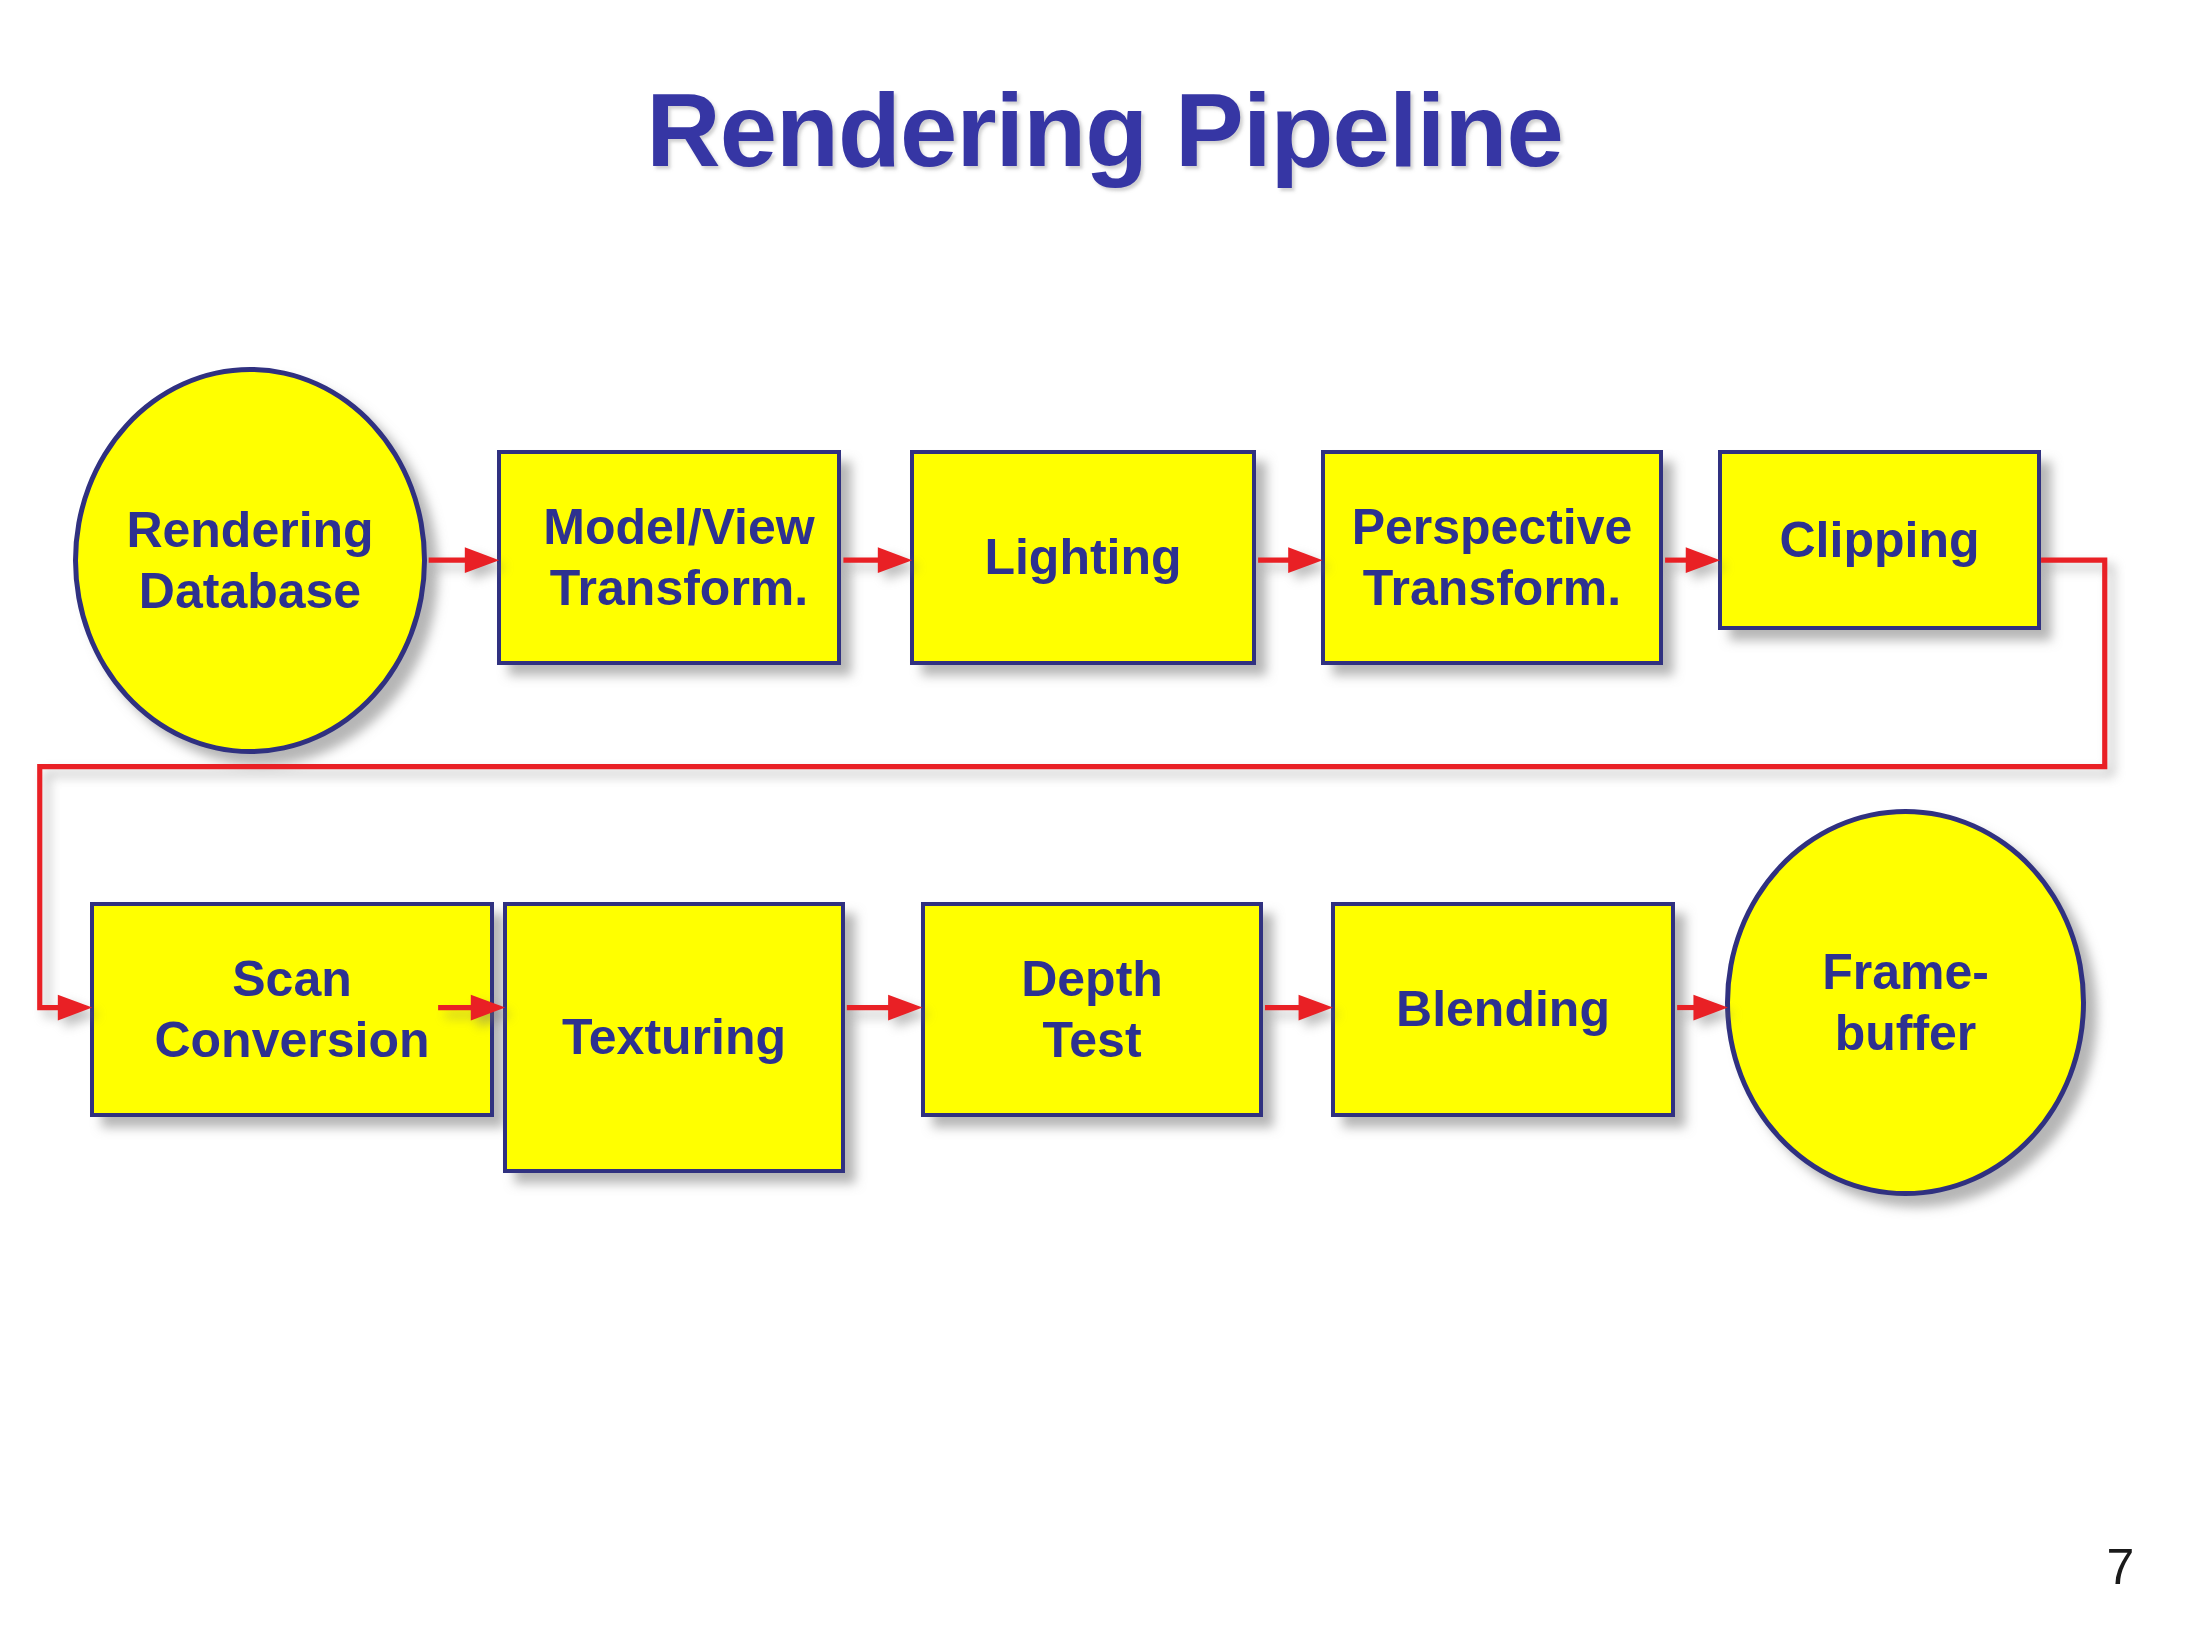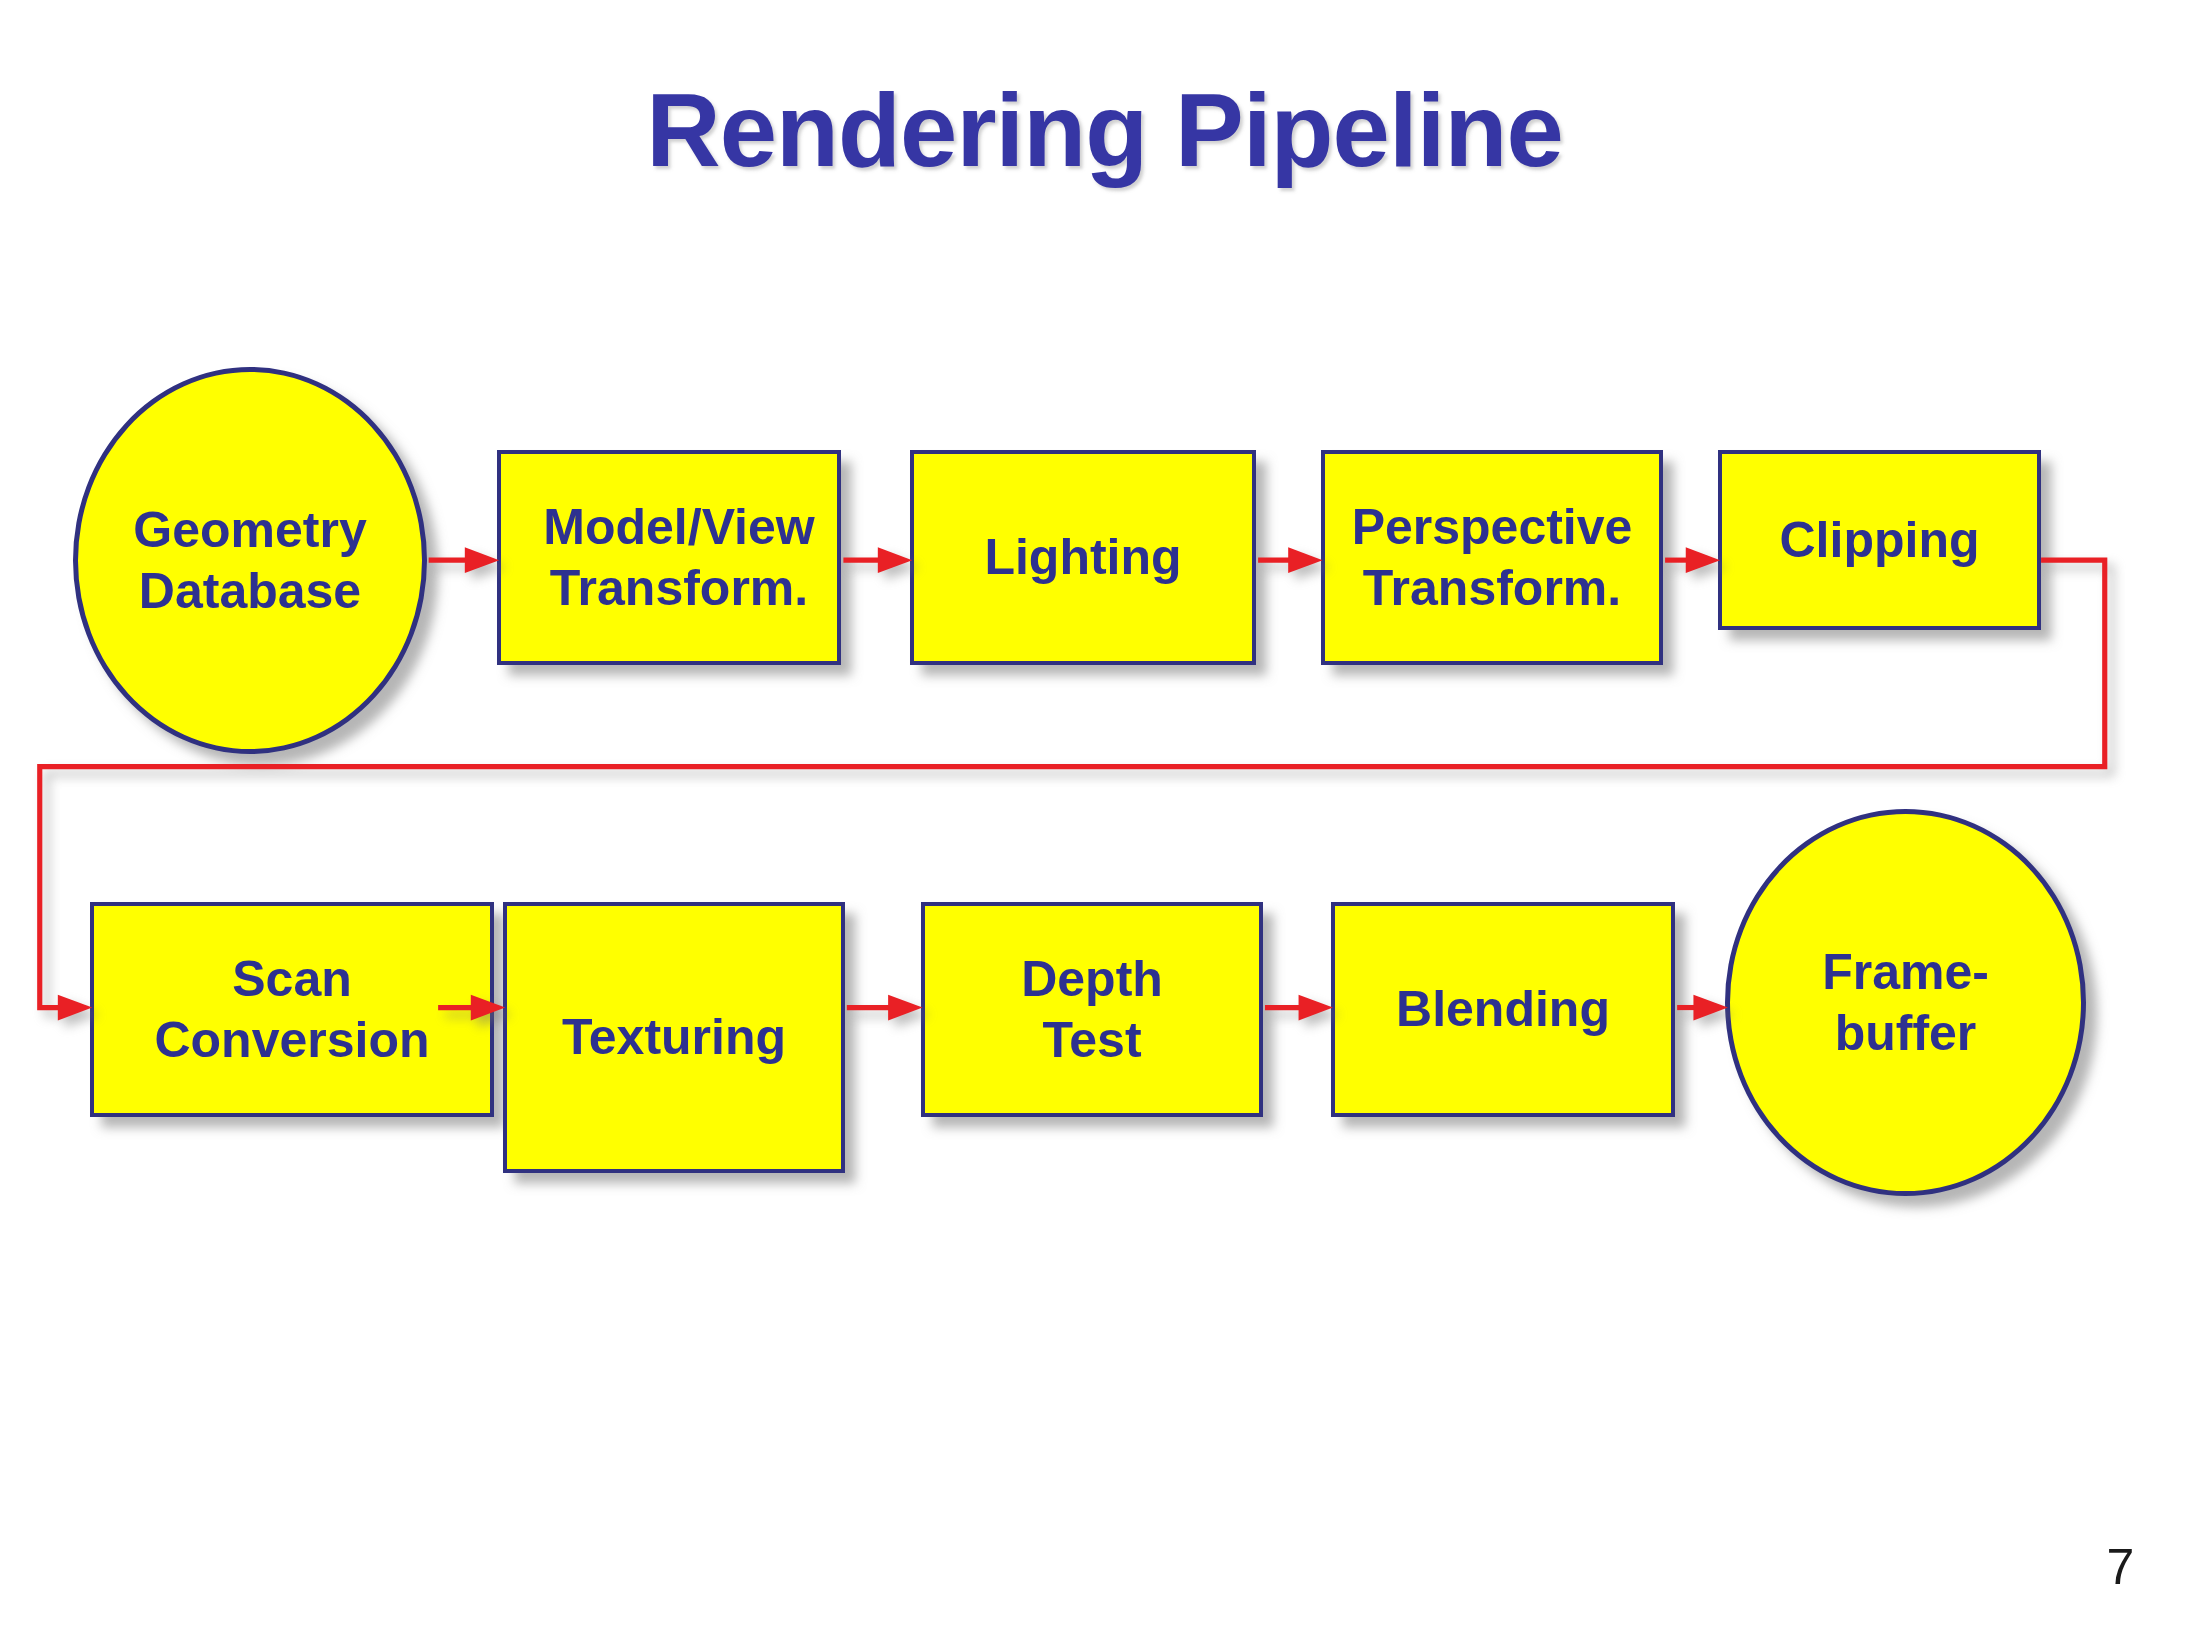--- a/index.html
+++ b/index.html
@@ -69,21 +69,21 @@
   }
 </style>
 </head>
 <body>
 
 <div id="slide">
 
   <div class="slide-title">Rendering Pipeline</div>
 
   <div class="node ellipse" style="left:73px; top:367px; width:354px; height:387px;">
-    <span class="node-label">Geometry
+    <span class="node-label">Rendering
 Database</span>
   </div>
 
   <div class="node rect" style="left:497px; top:450px; width:344px; height:215px;padding-left:20px;">
     <span class="node-label">Model/View
 Transform.</span>
   </div>
 
   <div class="node rect" style="left:910px; top:450px; width:346px; height:215px;">
     <span class="node-label">Lighting</span>

